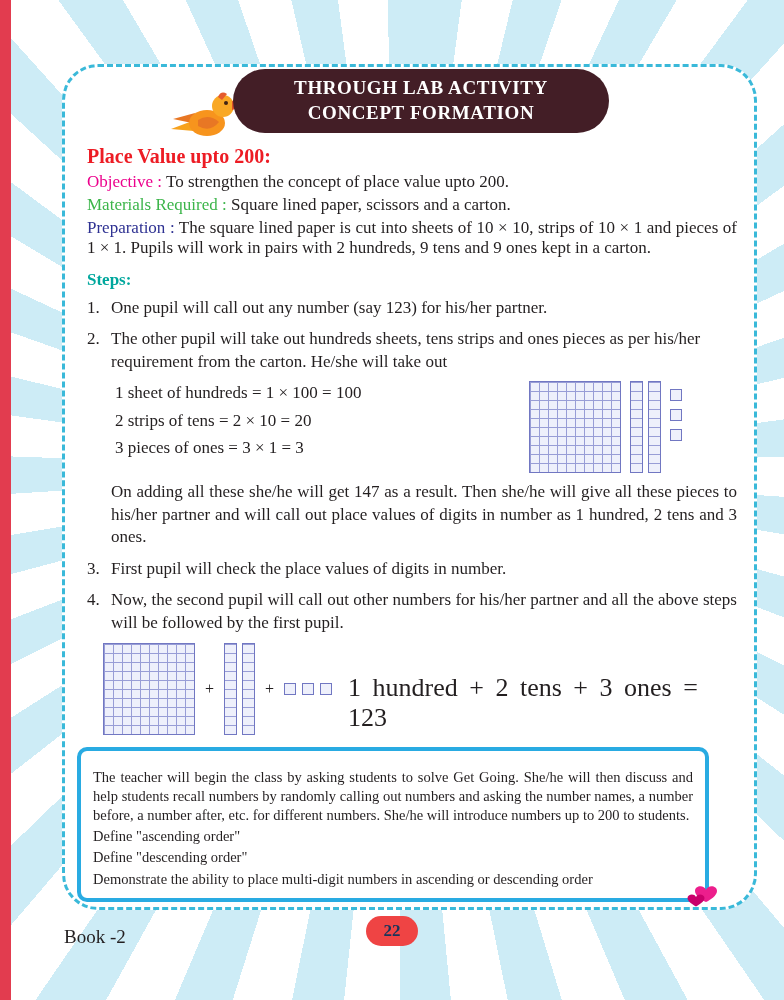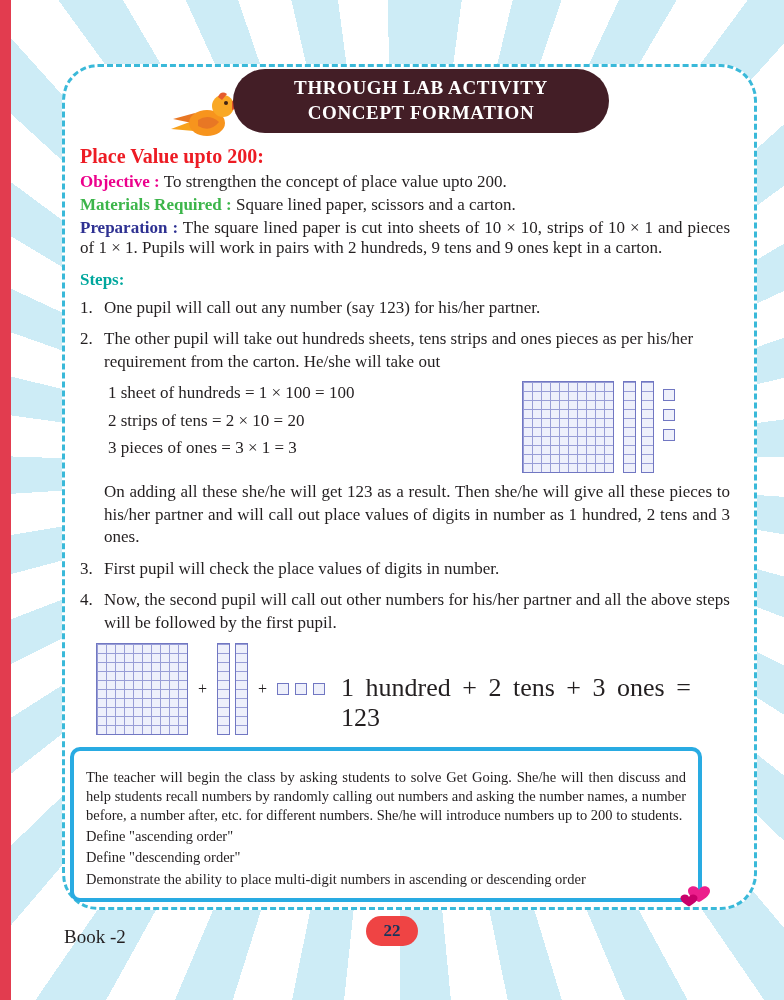--- a/index.html
+++ b/index.html
@@ -21,24 +21,24 @@
     background:#fff;border:3px dashed #3ab9d9;border-radius:36px;
   }
   .banner{
     position:absolute;left:168px;top:2px;width:376px;height:64px;
     background:#431e26;border-radius:32px;color:#fff;
     display:flex;flex-direction:column;align-items:center;justify-content:center;
     font-weight:700;font-size:19px;letter-spacing:.6px;line-height:1.3;text-align:center;
   }
   .bird{position:absolute;left:102px;top:22px;width:80px;height:56px;}
 
-  .content{position:absolute;left:15px;top:78px;width:650px;}
+  .content{position:absolute;left:22px;top:78px;width:650px;}
   h2.lesson-heading{margin:0 0 4px;font-size:20px;color:#ed1c24;}
   p.meta{margin:3px 0;font-size:17px;}
-  .lbl{font-weight:700;margin-top:17px;}
+  .lbl{font-weight:400;margin-top:17px;}
   .lbl.pink{color:#ec008c;}
   .lbl.green{color:#3cb54a;}
   .lbl.blue{color:#2e3192;}
   p.justify{text-align:justify;}
   h3.steps-heading{margin:12px 0 7px;font-size:17px;color:#00a79d;}
 
   .step{display:flex;margin:0 0 9px;font-size:17px;line-height:1.32;}
   .step-num{flex:none;width:24px;}
   .step-text{text-align:justify;}
   .step-body{flex:1;}
@@ -154,21 +154,21 @@
               <div class="strip10"></div>
               <div class="strip10"></div>
             </div>
             <div class="ones-col">
               <div class="one1"></div>
               <div class="one1"></div>
               <div class="one1"></div>
             </div>
           </div>
         </div>
-        <p class="cont justify">On adding all these she/he will get 123 as a result. Then she/he will give all these pieces to his/her partner and will call out place values of digits in number as 1 hundred, 2 tens and 3 ones.</p>
+        <p class="cont justify">On adding all these she/he will get 147 as a result. Then she/he will give all these pieces to his/her partner and will call out place values of digits in number as 1 hundred, 2 tens and 3 ones.</p>
       </div>
     </div>
 
     <div class="step">
       <span class="step-num">3.</span>
       <span class="step-text">First pupil will check the place values of digits in number.</span>
     </div>
 
     <div class="step">
       <span class="step-num">4.</span>

